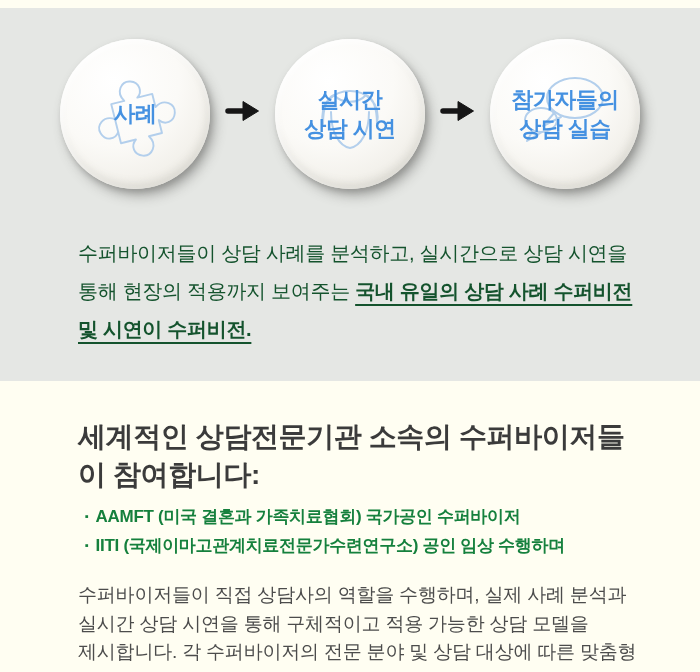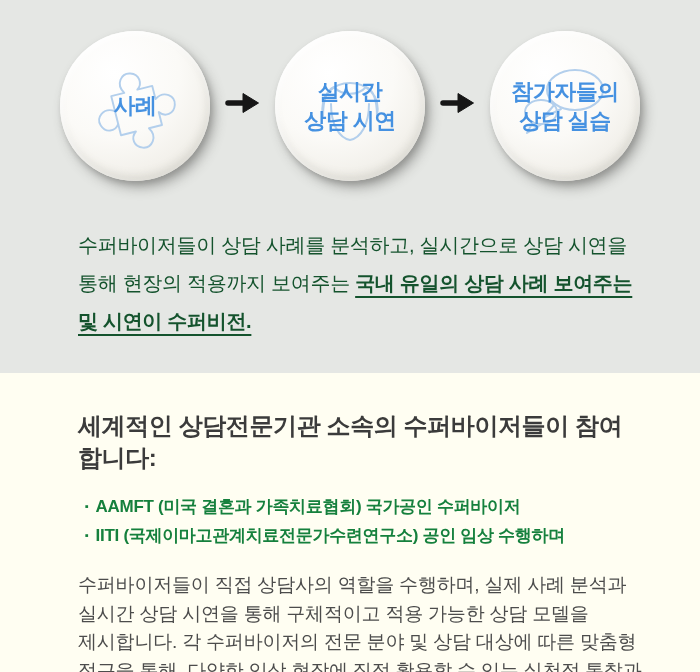--- a/index.html
+++ b/index.html
@@ -16,21 +16,21 @@
     width: 700px;
     height: 373px;
     background: #e5e7e4;
   }
 
   .process-row {
     display: flex;
     align-items: center;
     justify-content: space-between;
     padding: 0 60px;
-    margin: 0 auto;
+    margin: 8px auto;
     padding-top: 31px;
     height: 180px;
   }
 
   .step-circle {
     position: relative;
     width: 150px;
     height: 150px;
     border-radius: 50%;
     background: radial-gradient(circle at 36% 28%, #ffffff 0%, #fbfaf7 45%, #f1efe9 75%, #e6e4dd 100%);
@@ -94,25 +94,25 @@
 
   
   .bottom-section {
     width: 700px;
     height: 299px;
     background: #fffef2;
     padding: 37px 56px 0 78px;
   }
 
   .section-heading {
-    font-size: 24px;
+    font-size: 28px;
     font-weight: bold;
     color: #3b3b3b;
     letter-spacing: -0.4px;
-    margin-bottom: 18px;
+    margin-bottom: 8px;
   }
 
   .credentials {
     list-style: none;
     margin-bottom: 21px;
     margin-left: 7px;
   }
   .credentials li {
     font-size: 17px;
     line-height: 28px;
@@ -193,21 +193,21 @@
       <div class="step-label">
         <span>참가자들의</span><br>
         <span>상담 실습</span>
       </div>
     </div>
 
   </div>
 
   <p class="intro">
     <span>수퍼바이저들이 상담 사례를 분석하고, 실시간으로 상담 시연을</span><br>
-    <span>통해 현장의 적용까지 보여주는 </span><span class="em">국내 유일의 상담 사례 보여주는</span><br>
+    <span>통해 현장의 적용까지 보여주는 </span><span class="em">국내 유일의 상담 사례 수퍼비전</span><br>
     <span class="em">및 시연이 수퍼비전.</span>
   </p>
 
 </div>
 
 <div class="bottom-section">
 
   <h2 class="section-heading">세계적인 상담전문기관 소속의 수퍼바이저들이 참여합니다:</h2>
 
   <ul class="credentials">

